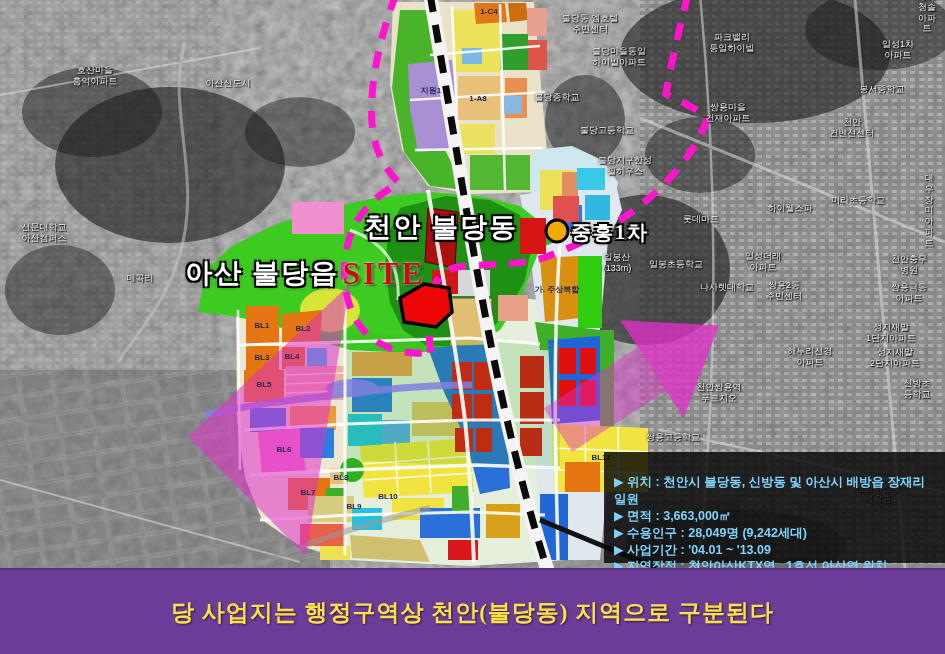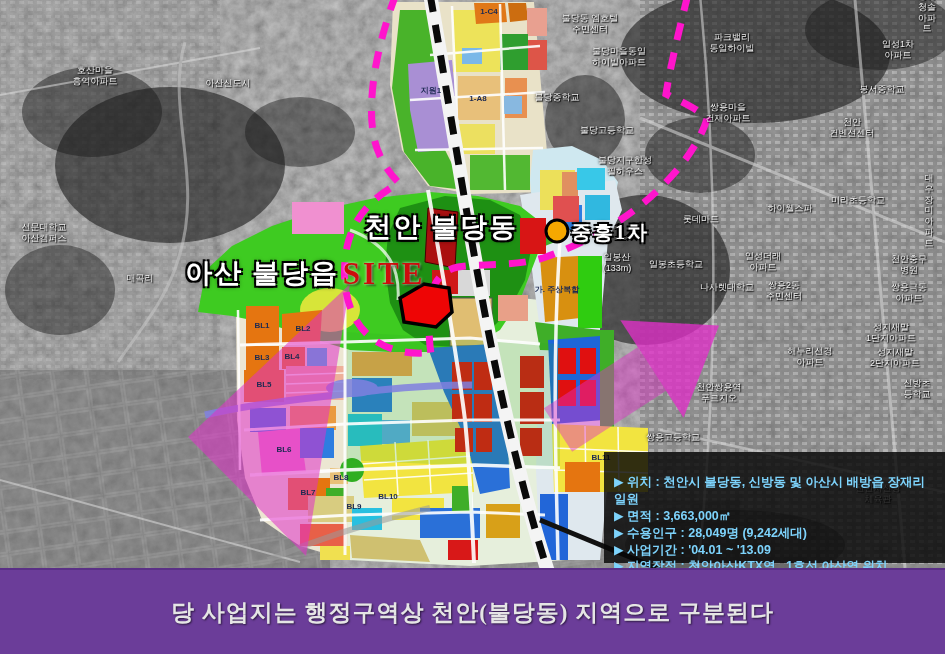--- a/index.html
+++ b/index.html
@@ -19,21 +19,21 @@
   .site-label{color:var(--site-red,#cc0d0d);font-family:"Liberation Serif","DejaVu Serif",serif;
               letter-spacing:3px;
               text-shadow:0 0 3px rgba(255,255,255,.9),2px 2px 2px rgba(0,0,0,.55);}
   .info-box{position:absolute;left:604px;top:452px;width:341px;height:111px;box-sizing:border-box;
             background:rgba(6,6,6,.82);color:#7dd3fc;font-size:12.5px;font-weight:bold;
             padding:22px 10px;line-height:1.35;}
   .info-box .row{margin:0;}
   .banner{position:absolute;left:0;top:568px;width:945px;height:86px;
           background:var(--banner-purple,#6b3d99);border-top:2px solid #5a2f86;box-sizing:border-box;
           display:flex;align-items:center;justify-content:center;}
-  .banner span{color:#e5e5e5;font-weight:bold;font-size:23px;letter-spacing:1px;
+  .banner span{color:#fde047;font-weight:bold;font-size:23px;letter-spacing:1px;
                font-family:"Liberation Serif","DejaVu Serif",serif;
                text-shadow:1px 1px 2px rgba(0,0,0,.6);text-align:right;}
 </style>
 </head>
 <body>
 
 <div class="stage" style="--banner-purple: #6b3d99; --site-red: #cc0d0d;">
 
   <svg width="945" height="568" viewBox="0 0 945 568">
     <defs>

